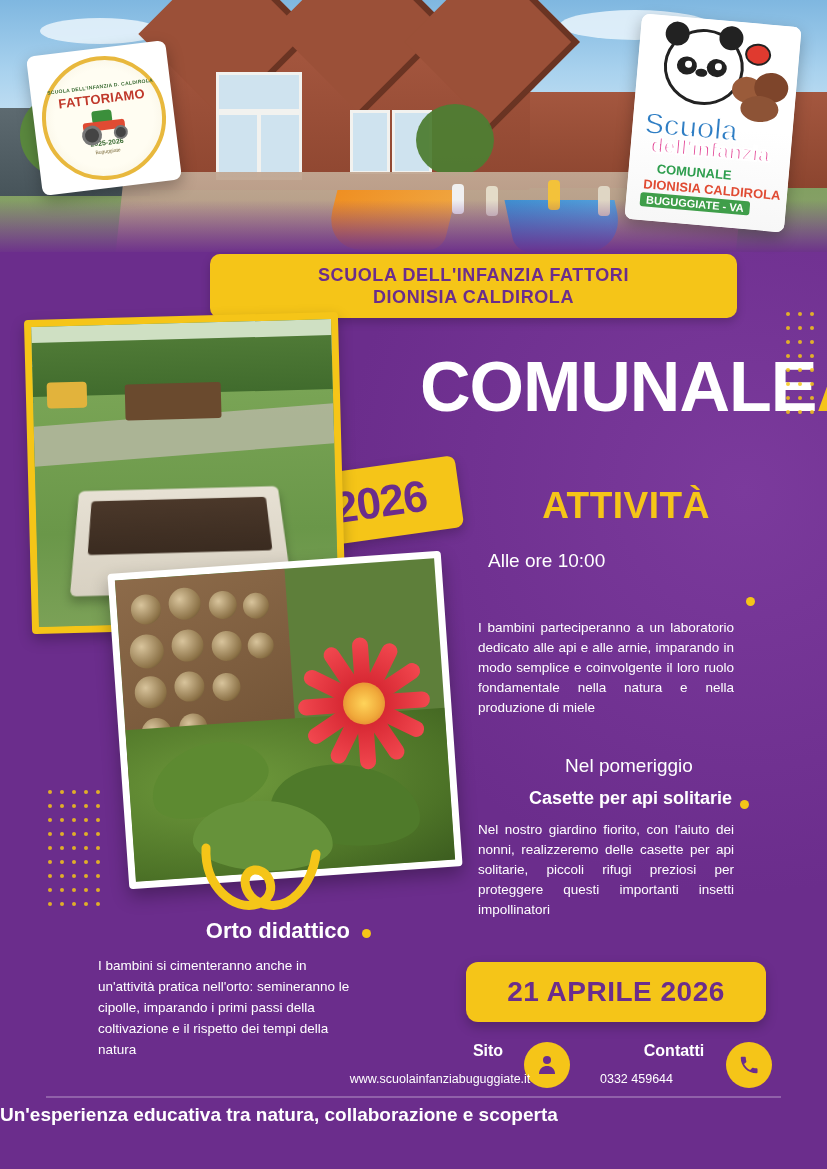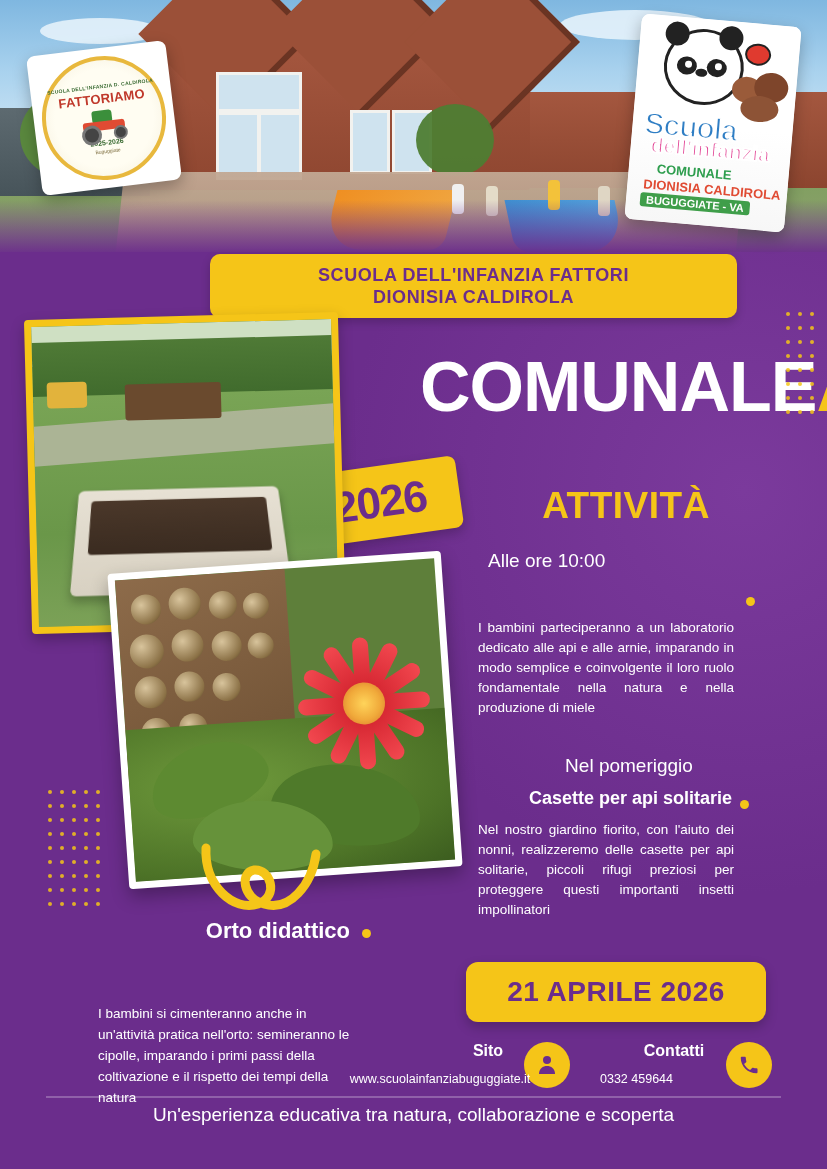--- a/index.html
+++ b/index.html
@@ -237,21 +237,21 @@
     position:absolute;left:478px;top:820px;width:256px;
     font-size:13.5px;line-height:20px;color:#ffffff;text-align:justify;
   }
   
   .orto-title{
     position:absolute;left:100px;top:918px;width:250px;
     font-size:22px;font-weight:bold;color:#ffffff;text-align:right;
   }
   .orto-body{
     position:absolute;left:98px;top:955px;width:256px;
-    font-size:13.5px;line-height:21px;color:#ffffff;margin-top:48px;
+    font-size:13.5px;line-height:21px;color:#ffffff;
   }
   .squiggle{
     position:absolute;left:198px;top:840px;width:130px;height:80px;
   }
   
   .date-box{
     position:absolute;left:466px;top:962px;width:300px;height:60px;
     background:#F5C518;border-radius:12px;
     display:flex;align-items:center;justify-content:center;
     box-shadow:0 5px 12px rgba(0,0,0,.22);
@@ -261,21 +261,21 @@
   .sito-label{position:absolute;left:456px;top:1042px;width:64px;font-size:16px;font-weight:bold;color:#fff;text-align:center;}
   .contatti-label{position:absolute;left:624px;top:1042px;width:100px;font-size:16px;font-weight:bold;color:#fff;text-align:center;}
   .circ{
     position:absolute;width:46px;height:46px;border-radius:50%;background:#F5C518;
     display:flex;align-items:center;justify-content:center;
   }
   .site-url{position:absolute;left:290px;top:1072px;width:300px;font-size:12.5px;color:#fff;text-align:center;}
   .phone{position:absolute;left:600px;top:1072px;width:120px;font-size:12.5px;color:#fff;text-align:left;}
   .footer{
     position:absolute;left:0;top:1104px;width:827px;
-    font-size:19px;font-weight:normal;color:#ffffff;text-align:center;
+    font-size:19px;font-weight:bold;color:#ffffff;text-align:left;
   }
   .footer-rule{
     position:absolute;left:46px;top:1096px;width:735px;height:2px;background:rgba(255,255,255,.25);
   }
 </style>
 </head>
 <body>
 
 <div class="poster">
 

